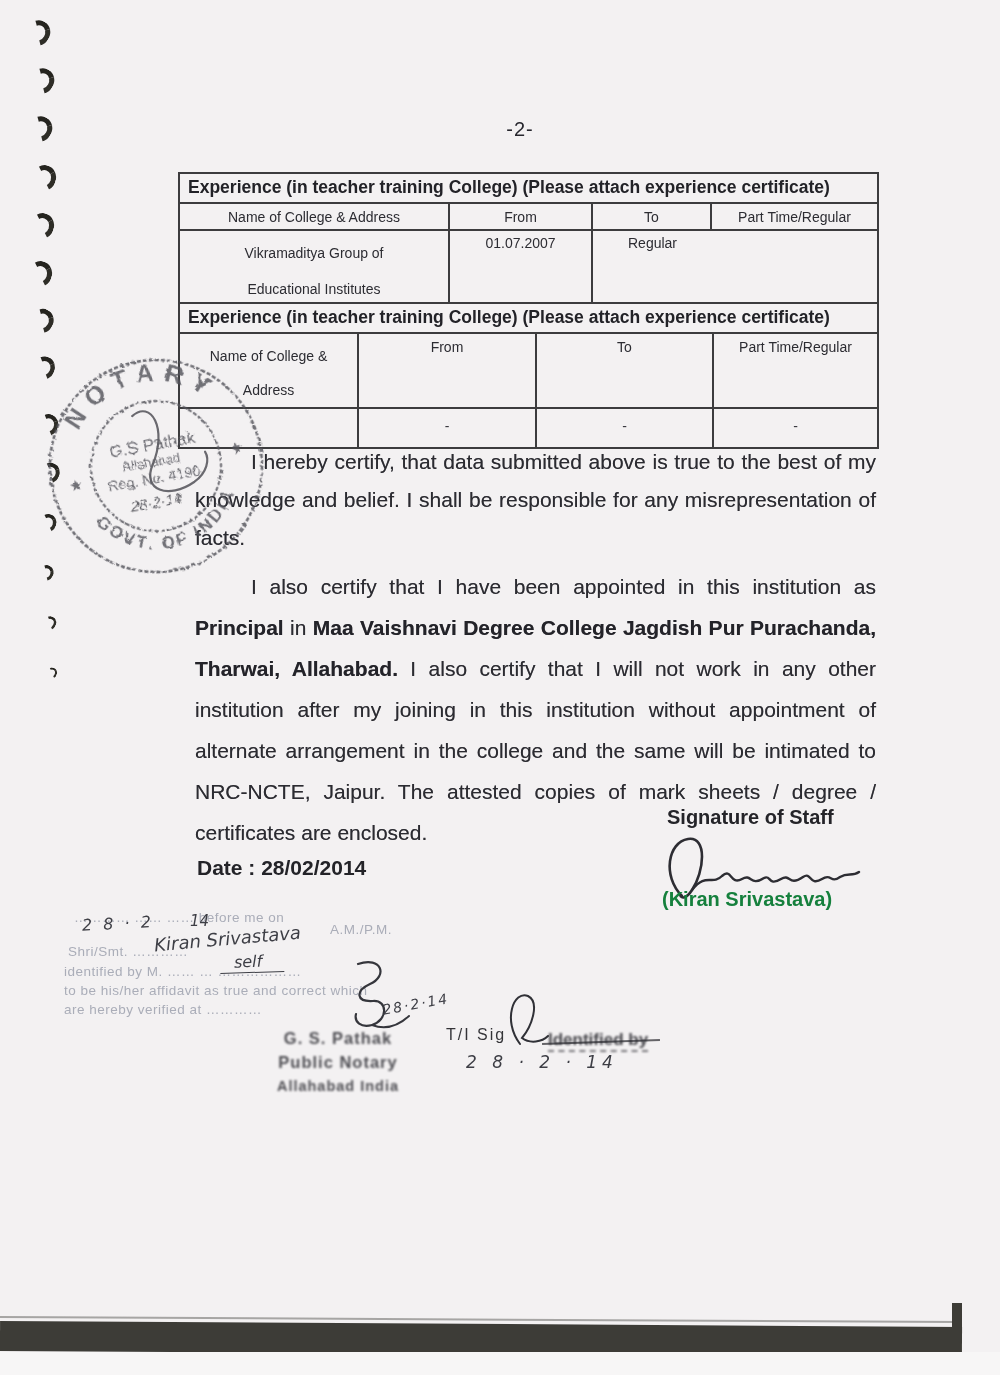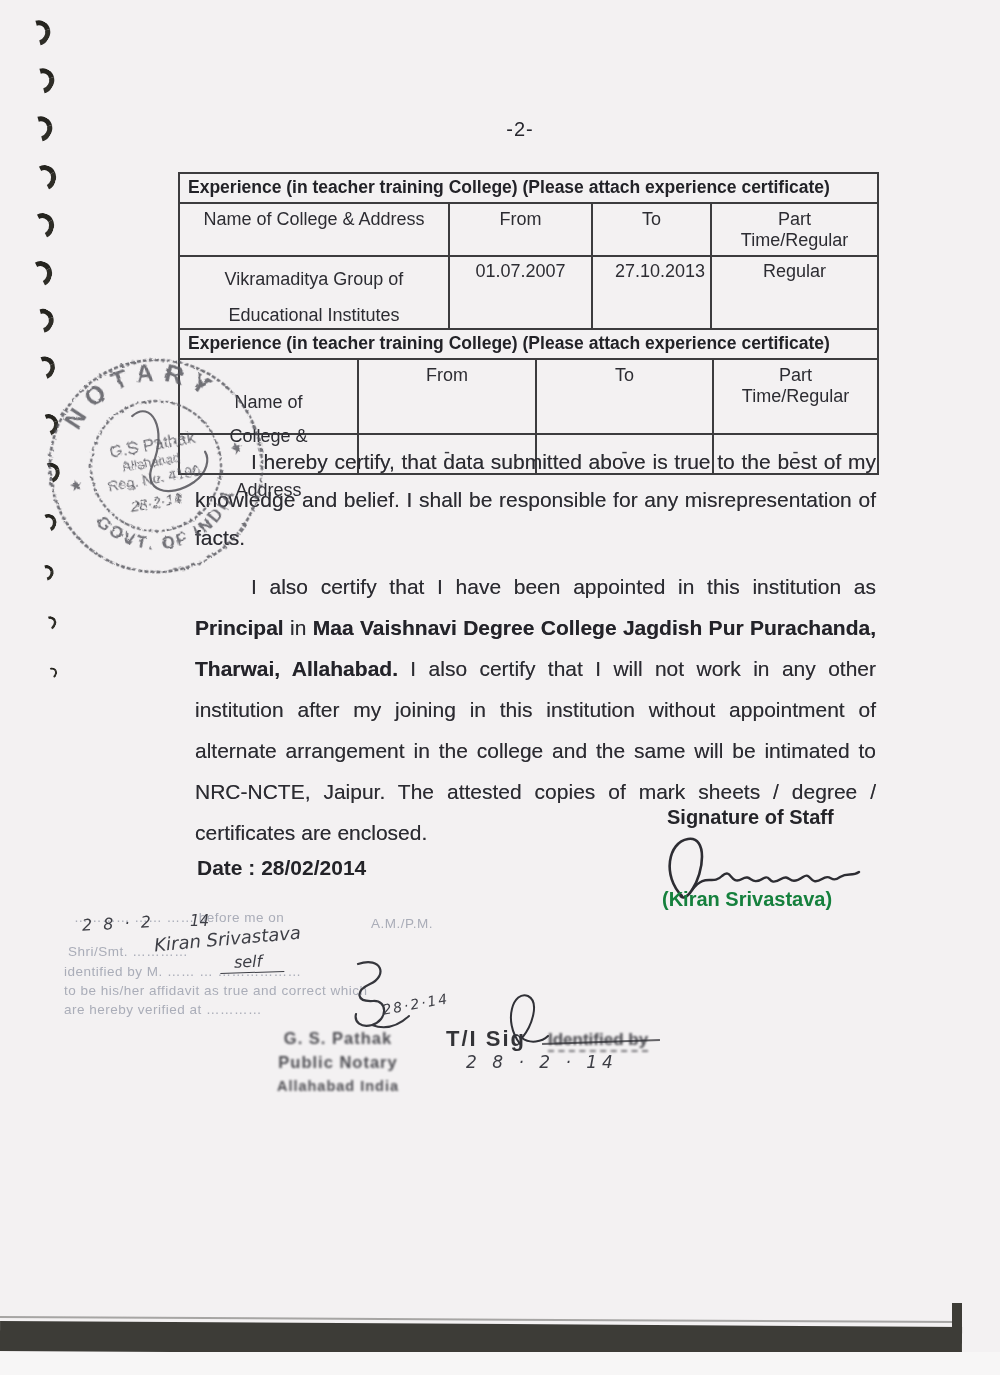--- a/index.html
+++ b/index.html
@@ -24,28 +24,28 @@
   
   .exp-table{left:178px;top:172px;width:697px;border:2px solid #3c3c3e;background:rgba(255,255,255,0.0);}
   .t-sechead{
     border-bottom:2px solid #3c3c3e;font-weight:bold;font-size:17.5px;
     padding:3px 6px 4px 8px;color:#222227;
   }
   .t-sechead.second{border-top:2px solid #3c3c3e;}
   .t-row{display:grid;}
   .cols1{grid-template-columns:270px 143px 119px auto;}
   .cols2{grid-template-columns:179px 178px 177px auto;}
-  .t-cell{border-right:2px solid #3c3c3e;font-size:18px;text-align:center;padding:4px 22px;}
+  .t-cell{border-right:2px solid #3c3c3e;font-size:14px;text-align:center;padding:4px 22px;}
   .t-cell:last-child{border-right:none;}
   .head-row .t-cell{padding-top:5px;}
   .row-borderb{border-bottom:2px solid #3c3c3e;}
   .data1 .t-cell{height:63px;}
   .college-lines div{line-height:36px;}
   .head2 .t-cell{height:64px;}
-  .head2 .college-lines div{line-height:34px;margin-top:20px;}
+  .head2 .college-lines div{line-height:34px;}
   .dash-row .t-cell{height:30px;line-height:26px;color:#3a3a40;}
 
   
   .para{
     left:195px;width:681px;font-size:21px;color:#2b2b31;
     text-align:justify;text-indent:56px;
     text-shadow:0 0 .4px rgba(43,43,49,.55);
   }
   .para1{top:443px;line-height:38px;}
   .para2{top:566px;line-height:41px;}
@@ -67,21 +67,21 @@
     letter-spacing:.5px;white-space:nowrap;
   }
   .hw{
     position:absolute;font-family:"DejaVu Sans", sans-serif;font-style:italic;
     color:#3d3e45;white-space:nowrap;
   }
 
   
   .pathak{left:268px;top:1026px;width:140px;text-align:center;font-weight:bold;
     color:rgba(42,42,48,.82);filter:blur(1px);line-height:24px;font-size:16.5px;letter-spacing:1px;}
-  .tisig-label{left:446px;top:1026px;font-weight:bold;font-size:22px;color:rgba(30,30,34,.9);filter:blur(.7px);letter-spacing:2px;}
+  .tisig-label{left:446px;top:1026px;font-weight:normal;font-size:16px;color:rgba(30,30,34,.9);filter:blur(.7px);letter-spacing:2px;}
   .identified{left:548px;top:1030px;font-weight:bold;font-size:17px;color:rgba(40,40,46,.85);
     filter:blur(1px);border-bottom:2px dashed rgba(40,40,46,.6);}
   .ident-strike{position:absolute;left:542px;top:1041px;width:118px;height:2px;background:rgba(40,40,46,.7);transform:rotate(-2deg);}
   .tisig-date{left:466px;top:1052px;font-size:17px;letter-spacing:5px;}
 
   
   .band-line{left:0;top:1316px;width:958px;height:2px;background:rgba(90,90,86,.5);transform:rotate(.3deg);transform-origin:left center;}
   .scan-band{left:0;top:1321px;width:962px;height:30px;background:#3d3c37;transform:rotate(.35deg);transform-origin:left center;}
   .scan-corner{left:952px;top:1303px;width:10px;height:28px;background:#3d3c37;}
   .below-band{left:0;top:1352px;width:1000px;height:23px;background:#f7f6f6;}
@@ -115,21 +115,20 @@
     <div class="t-cell">From</div>
     <div class="t-cell">To</div>
     <div class="t-cell">Part Time/Regular</div>
   </div>
   <div class="t-row cols1 data1">
     <div class="t-cell college-lines">
       <div>Vikramaditya Group of</div>
       <div>Educational Institutes</div>
     </div>
     <div class="t-cell">01.07.2007</div>
-    <div class="t-cell">27.10.2013</div>
     <div class="t-cell">Regular</div>
   </div>
   <div class="t-sechead second">Experience (in teacher training College) (Please attach experience certificate)</div>
   <div class="t-row cols2 head-row head2 row-borderb">
     <div class="t-cell college-lines">
       <div>Name of College &amp;</div>
       <div>Address</div>
     </div>
     <div class="t-cell">From</div>
     <div class="t-cell">To</div>
@@ -180,21 +179,21 @@
       <text x="112" y="116" font-size="13">Allahabad</text>
       <text x="112" y="133" font-size="14.5">Reg. No. 4190</text>
       <text x="110" y="157" font-size="15" font-style="italic" fill="#3c3c44">28·2·14</text>
     </g>
   </g>
   <path d="M104,62 C126,50 136,82 113,114 C97,136 120,152 150,140 C164,134 170,122 167,113" fill="none" stroke="#3a3a41" stroke-width="2.2" stroke-linecap="round" opacity=".9"></path>
 </svg>
 
 <div class="abs attest">
   <div class="faded" style="left:12px;top:12px;">…………   …… ……  before me on</div>
-  <div class="faded" style="left:268px;top:18px;margin-left:41px;">A.M./P.M.</div>
+  <div class="faded" style="left:268px;top:24px;">A.M./P.M.</div>
   <div class="hw" style="left:20px;top:16px;font-size:16px;letter-spacing:3px;transform:rotate(-3deg);">2 8 · 2</div>
   <div class="hw" style="left:128px;top:14px;font-size:15px;font-style:italic;">14</div>
   <div class="faded" style="left:6px;top:46px;">Shri/Smt. …………</div>
   <div class="hw" style="left:92px;top:30px;font-size:18px;transform:rotate(-5deg);">Kiran Srivastava</div>
   <div class="faded" style="left:2px;top:66px;">identified by M. …… … ………………</div>
   <div class="hw" style="left:158px;top:54px;font-size:16px;border-bottom:1.5px solid #3d3e45;padding:0 22px 1px 14px;transform:rotate(-2deg);">self</div>
   <div class="faded" style="left:2px;top:85px;">to be his/her affidavit as true and correct which</div>
   <div class="faded" style="left:2px;top:104px;">are hereby verified at …………</div>
   <svg style="position:absolute;left:268px;top:58px;" width="80" height="80" viewBox="0 0 80 80">
     <path d="M28,8 C52,0 58,20 40,28 C25,35 26,46 43,45 C58,44 58,64 42,69 C31,72 24,66 26,58" fill="none" stroke="#35363c" stroke-width="2.2" stroke-linecap="round"></path>

